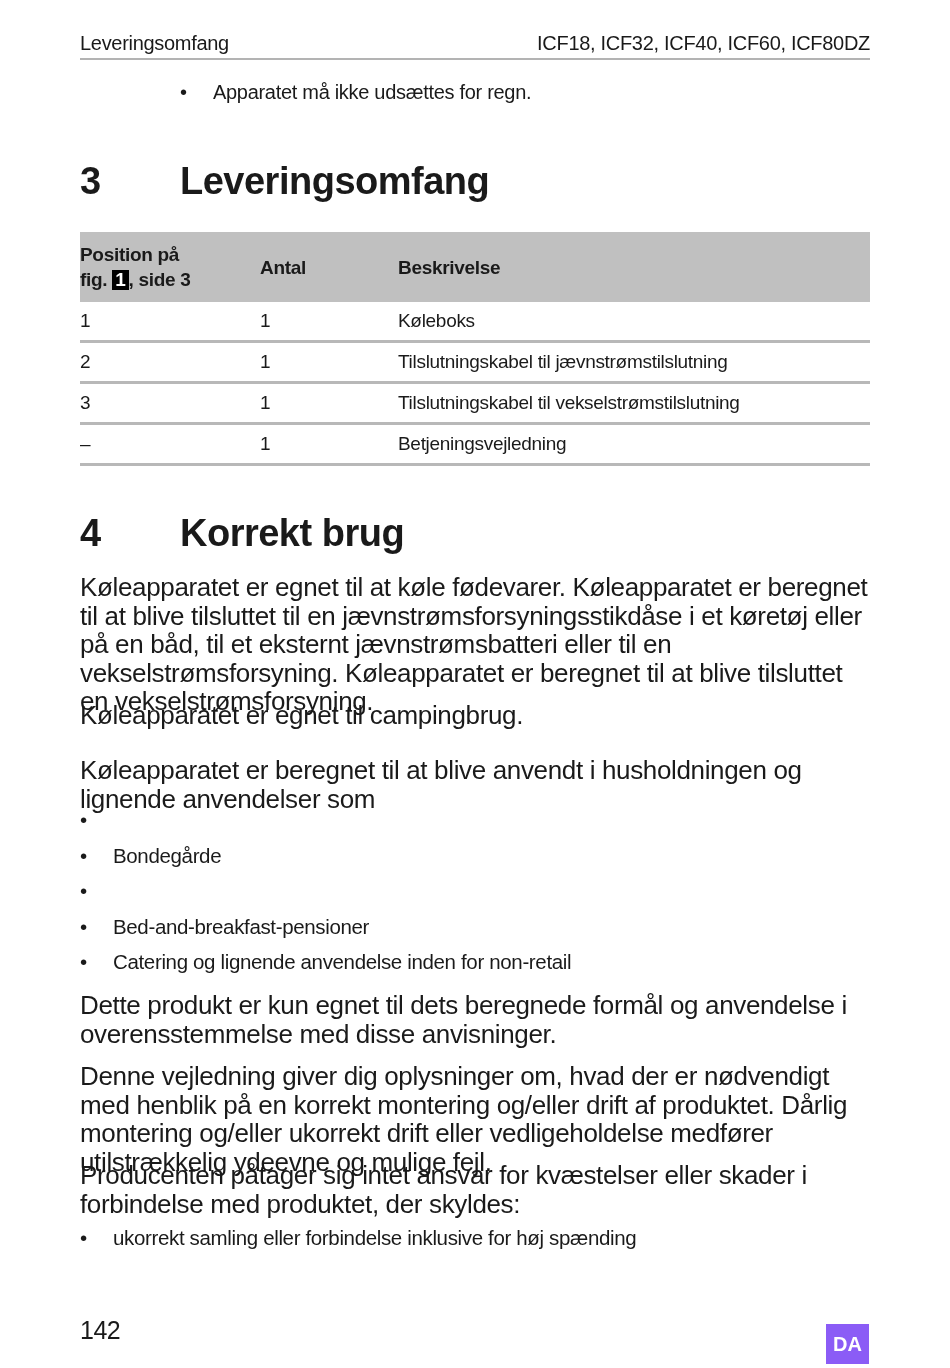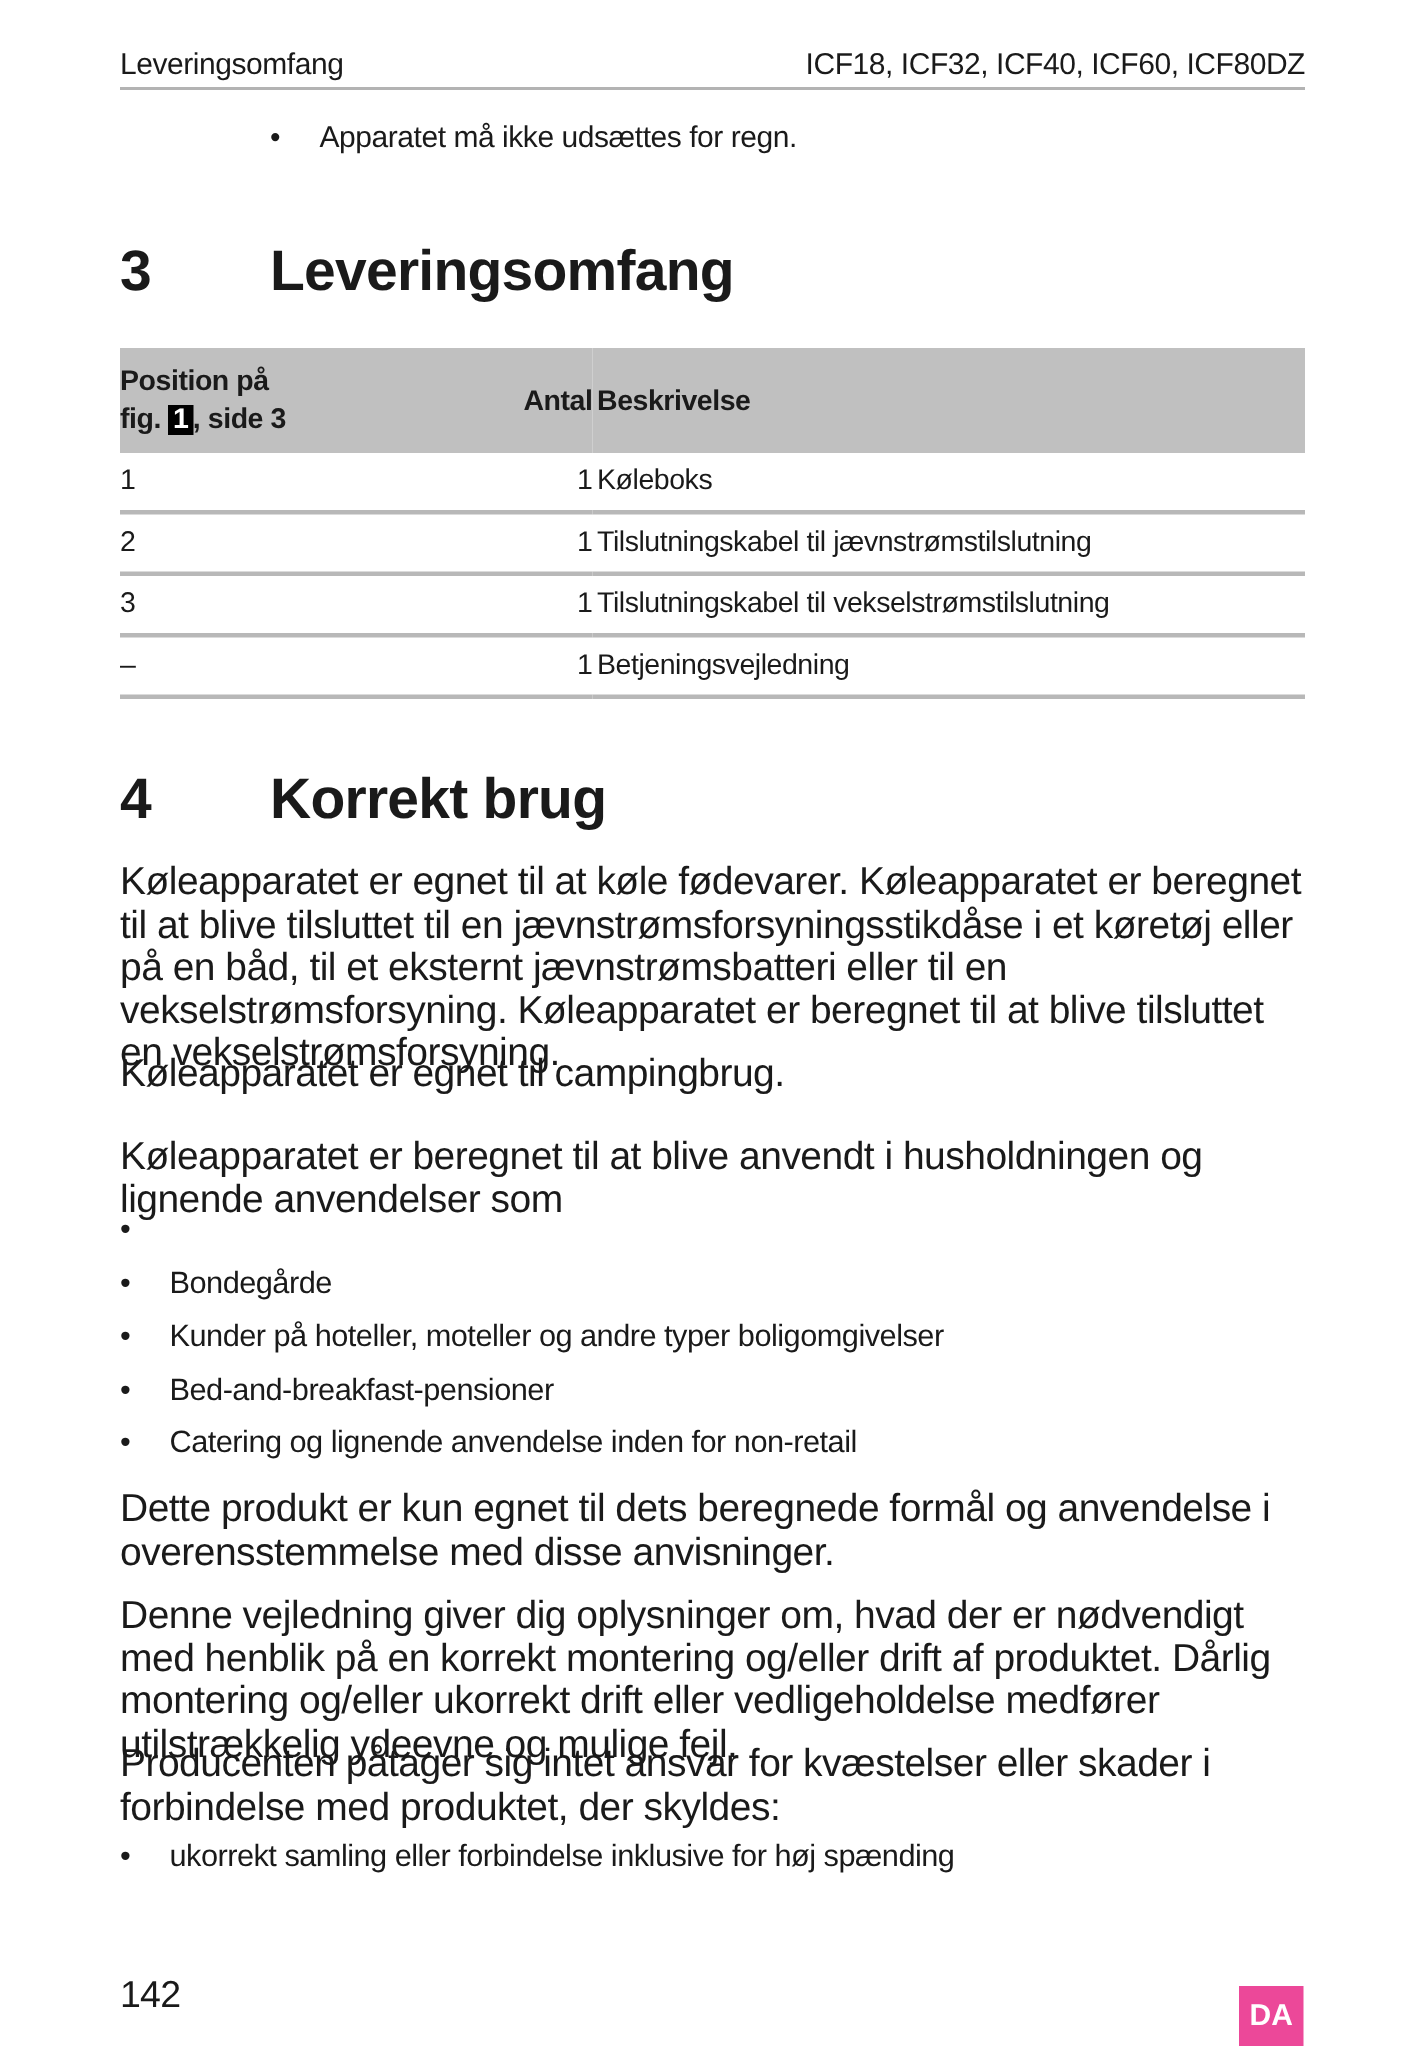--- a/index.html
+++ b/index.html
@@ -14,33 +14,33 @@
   .bullet-row .dot { width: 33px; flex: none; }
   h2 { position: absolute; left: 0; margin: 0; font-size: 38px; font-weight: 700;
     letter-spacing: -0.5px; display: flex; }
   h2 .num { width: 100px; }
   table { position: absolute; left: 0; top: 232px; width: 790px; border-collapse: collapse;
     font-size: 19px; letter-spacing: -0.3px; }
   thead th { background: #c0c0c0; font-weight: 700; height: 70px; padding: 0;
     vertical-align: middle; line-height: 25px; }
   tbody td { height: 38px; padding: 0; border-bottom: 3px solid #b8b8b8; vertical-align: middle; }
   .c1 { width: 180px; text-align: left; }
-  .c2 { width: 135px; text-align: right; }
+  .c2 { width: 135px; text-align: left; }
   .c3 { text-align: left; padding-left: 3px !important; margin-left: 20px; }
   th.c3 { padding-left: 3px; }
   .figbox { display: inline-block; background: #000; color: #fff; padding: 0 3px;
     line-height: 20px; }
   .body-text { position: absolute; left: 0; width: 795px; font-size: 26px;
     line-height: 28.5px; letter-spacing: -0.35px; margin: 0; }
   .list { position: absolute; left: 0; width: 790px; margin: 0; padding: 0; list-style: none; }
   .list li { display: flex; font-size: 20.5px; height: 35.5px; line-height: 28px; letter-spacing: -0.35px; }
   .list li .dot { width: 33px; flex: none; }
   .pnum { position: absolute; left: 80px; top: 1316px; font-size: 25px; letter-spacing: -0.5px; }
   .lang { position: absolute; left: 826px; top: 1324px; width: 43px; height: 40px;
-    background: #ec4899; color: #fff; font-weight: 700; font-size: 20px;
+    background: #8b5cf6; color: #fff; font-weight: 700; font-size: 20px;
     display: flex; align-items: center; justify-content: center; }
 </style>
 </head>
 <body>
 
 <div class="page">
 
   <div class="hdr">
     <span class="l">Leveringsomfang</span>
     <span class="r">ICF18, ICF32, ICF40, ICF60, ICF80DZ</span>
@@ -104,21 +104,20 @@
   <ul class="list" style="top:806px;">
     <li>
         <span class="dot">•</span>
       </li>
     <li>
         <span class="dot">•</span>
         <span>Bondegårde</span>
       </li>
     <li>
         <span class="dot">•</span>
-        <span>Kunder på hoteller, moteller og andre typer boligomgivelser</span>
       </li>
     <li>
         <span class="dot">•</span>
         <span>Bed-and-breakfast-pensioner</span>
       </li>
     <li>
         <span class="dot">•</span>
         <span>Catering og lignende anvendelse inden for non-retail</span>
       </li>
   </ul>

